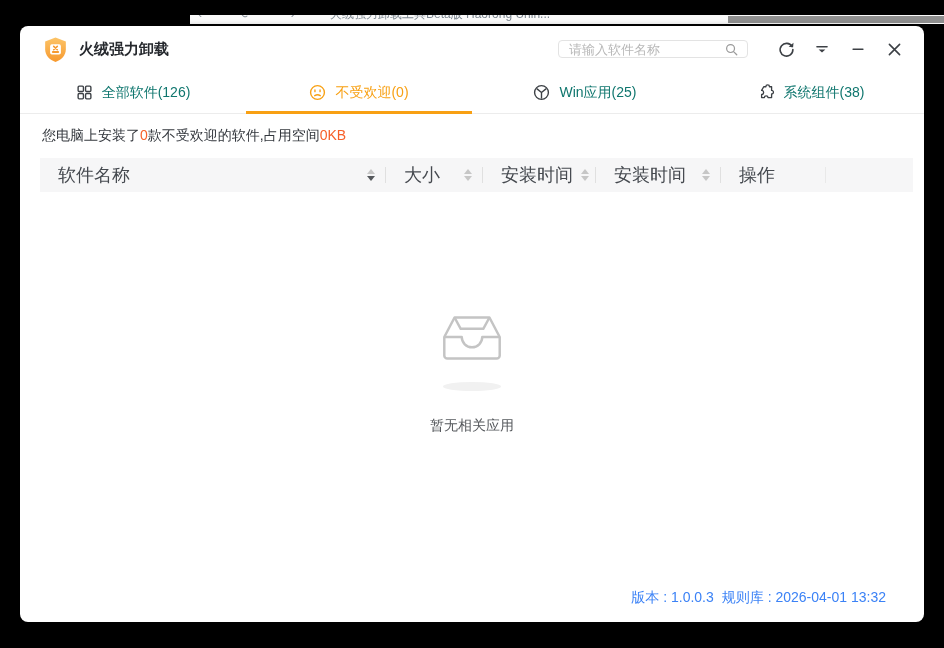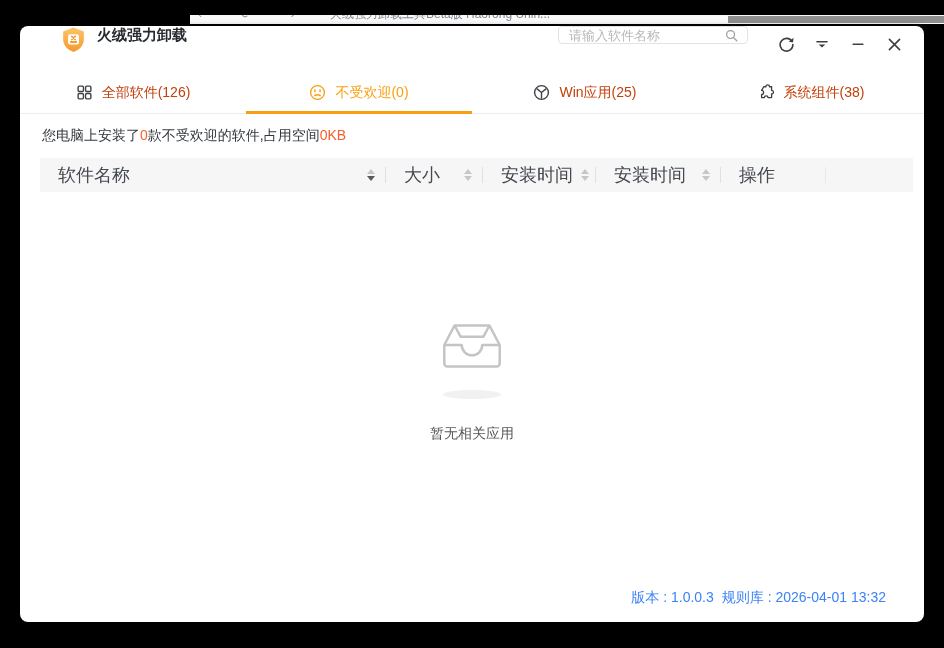--- a/index.html
+++ b/index.html
@@ -30,21 +30,21 @@
 
   
   .window {
     position:absolute; left:20px; top:26px; width:904px; height:596px;
     background:#fff; border-radius:8px;
     box-shadow:0 3px 8px rgba(0,0,0,.65);
     display:flex; flex-direction:column;
   }
 
   
-  .titlebar { height:46px; display:flex; align-items:flex-start; padding:0 12px 0 40px; }
+  .titlebar { height:46px; display:flex; align-items:center; padding:0 12px 0 22px; }
   .logo { width:27px; height:27px; flex:0 0 auto; }
   .app-title { margin-left:10px; font-size:15px; font-weight:bold; color:#26292e; }
   .titlebar .spacer { flex:1; }
   .searchbox {
     width:190px; height:18px; border:1px solid #e3e3e3; border-radius:4px;
     display:flex; align-items:center; padding:0 8px 0 10px; margin-right:20px;
     background:#fff;
   }
   .searchbox input {
     border:none; outline:none; flex:1; font-size:13px; color:#333; min-width:0;
@@ -54,21 +54,21 @@
   .win-btn {
     width:36px; height:36px; display:flex; align-items:center; justify-content:center;
     cursor:pointer; border-radius:4px;
   }
   .win-btn svg { display:block; }
 
   
   .tabbar { height:42px; display:flex; border-bottom:1px solid #ececec; }
   .tab {
     flex:1; display:flex; align-items:center; justify-content:center; gap:9px;
-    font-size:14px; color:#c2410c; position:relative; cursor:pointer;
+    font-size:14px; color:#0f766e; position:relative; cursor:pointer;
   }
   .tab.active { color:#f8a013; }
   .tab.active::after {
     content:""; position:absolute; left:0; right:0; bottom:-1px; height:3px;
     background:#f8a013;
   }
   .tab svg { display:block; }
 
   
   .summary { padding:13px 22px 11px 22px; font-size:14px; color:#33373d; }
@@ -82,21 +82,21 @@
   .th { display:flex; align-items:center; justify-content:space-between;
         padding:0 10px 0 18px; height:100%; cursor:pointer; }
   .th-label { white-space:nowrap; }
   .th-divider { width:1px; height:16px; background:#e0e0e0; flex:0 0 auto; }
   .th-divider.faint { background:#e9e9e9; }
   .sort { display:flex; flex-direction:column; gap:2px; margin-left:8px; }
   .sort svg { display:block; }
 
   
   .content { flex:1; position:relative; }
-  .empty { position:absolute; left:0; right:0; top:128px;
+  .empty { position:absolute; left:0; right:0; top:120px;
            display:flex; flex-direction:column; align-items:center; }
   .empty-shadow { width:58px; height:9px; border-radius:50%;
                   background:#f1f1f1; margin-top:20px; }
   .empty-text { margin-top:26px; font-size:14px; color:#55585c; }
 
   
   .footer {
     position:absolute; right:38px; bottom:15px;
     font-size:14px; color:#3b82f6; display:flex; gap:8px;
   }

